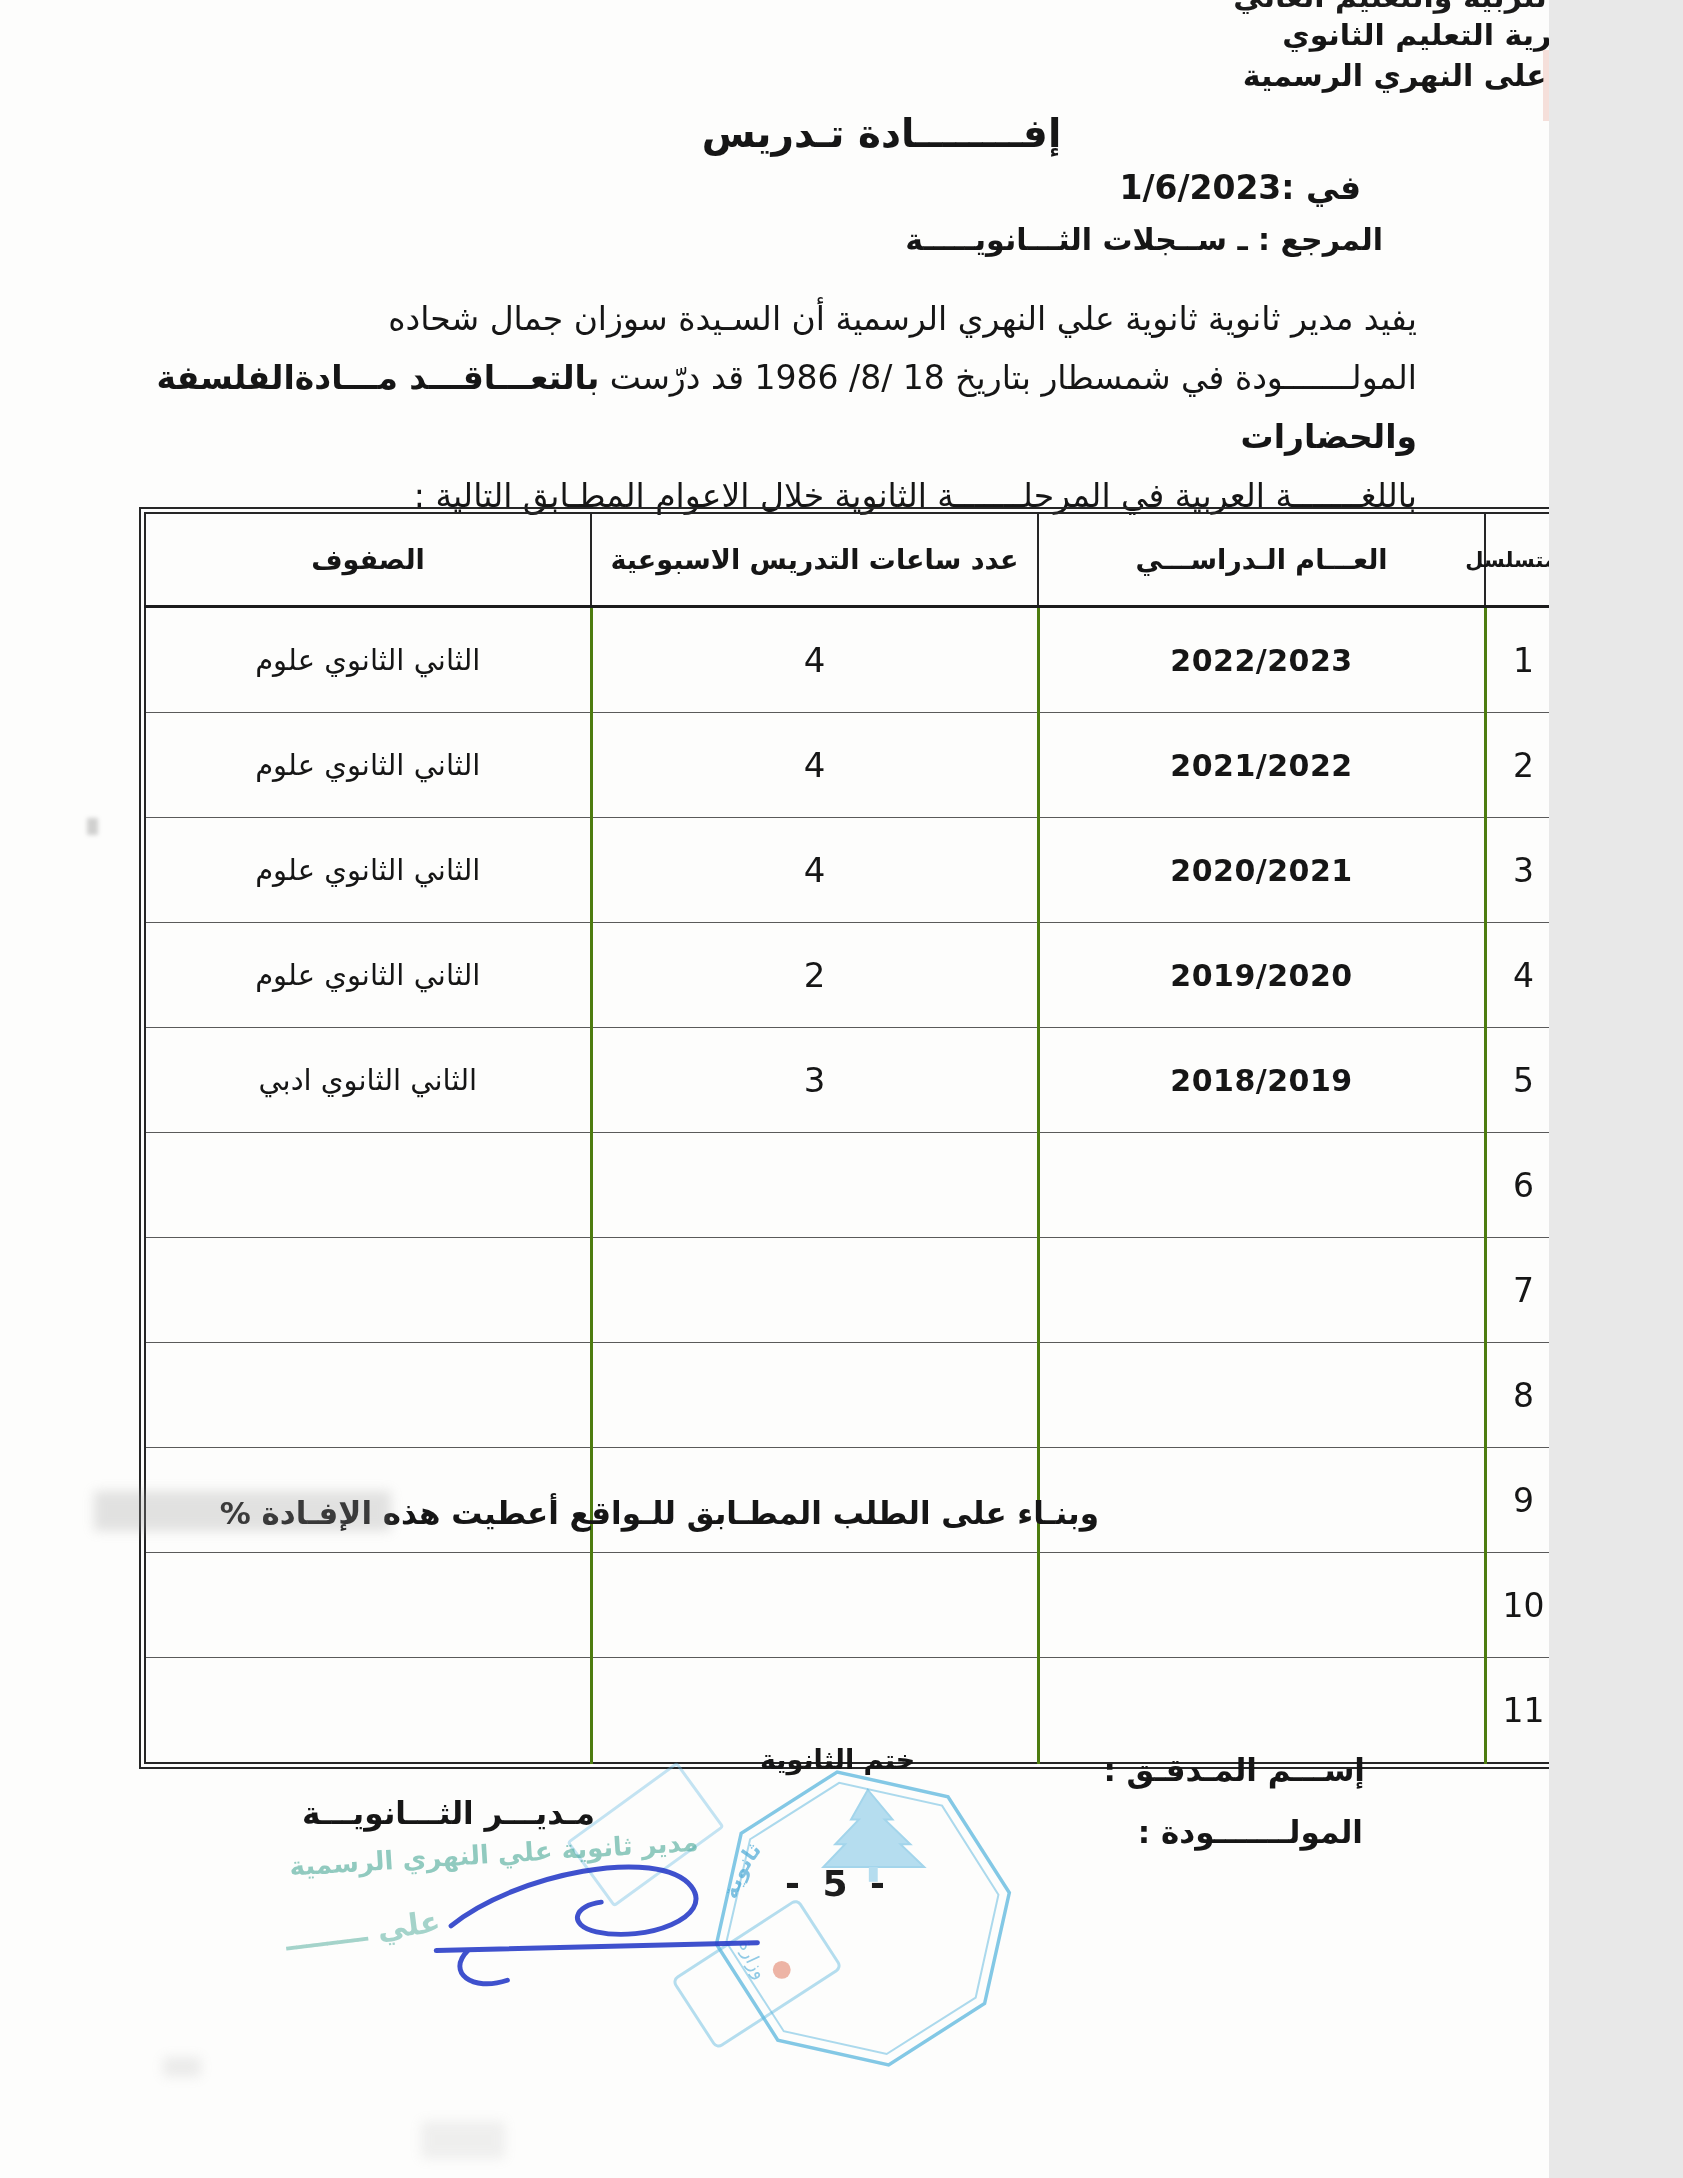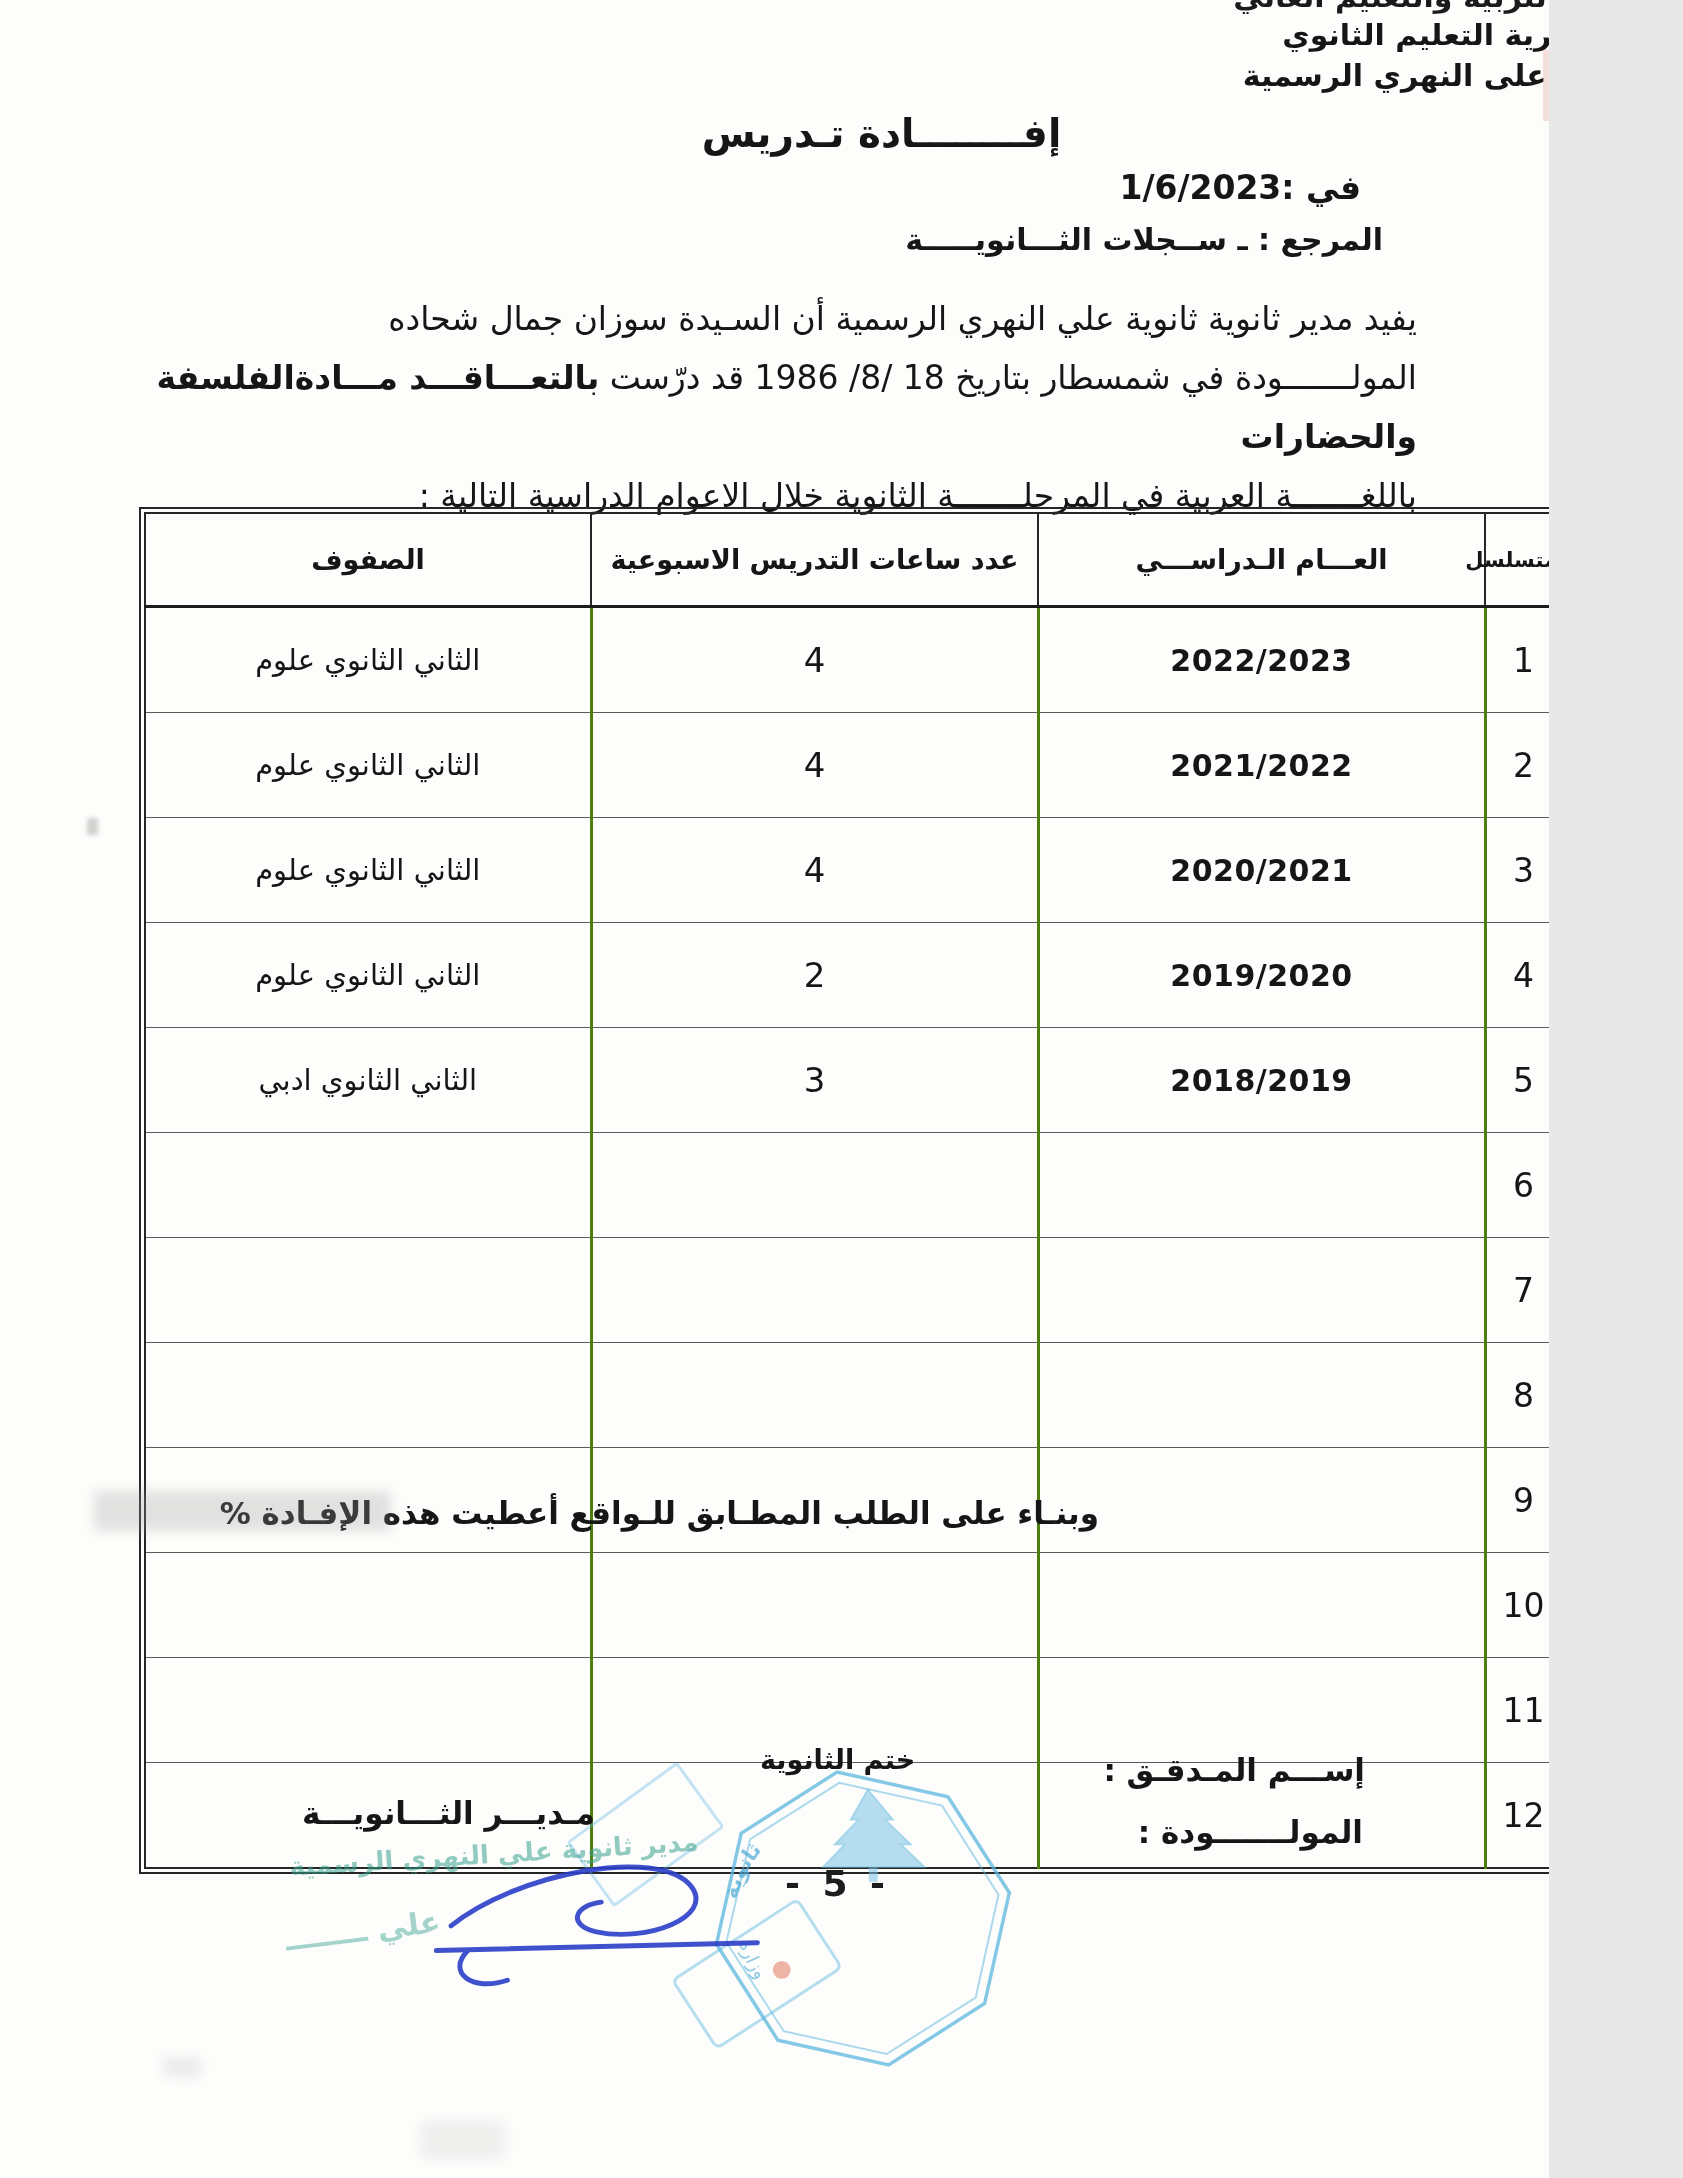--- a/index.html
+++ b/index.html
@@ -79,21 +79,21 @@
     <div class="lh3">ثانوية على النهري الرسمية</div>
   </div>
 
   <div class="abs doc-title rtl">إفــــــــادة تـدريس</div>
   <div class="abs date-line rtl">في :1/6/2023</div>
   <div class="abs ref-line rtl">المرجع :  ـ  ســجلات الثـــانويـــــة</div>
 
   <div class="abs body-par rtl">
     <div>يفيد مدير ثانوية ثانوية علي النهري  الرسمية  أن السـيدة  سوزان جمال شحاده</div>
     <div><span>المولـــــــودة في شمسطار  بتاريخ 18 /8/ 1986  قد درّست </span><span class="b">بالتعـــاقـــد مـــادةالفلسفة والحضارات</span></div>
-    <div>باللغـــــــة   العربية في المرحلـــــــة الثانوية خلال الاعوام الدراسية التالية :</div>
+    <div>باللغـــــــة   العربية في المرحلـــــــة الثانوية خلال الاعوام المطـابق التالية :</div>
   </div>
 
   <div class="abs tbl-wrap">
     <table class="grid">
       <colgroup>
           <col style="width:77px">
           <col style="width:447px">
           <col style="width:447px">
           <col style="width:446px">
         </colgroup>
@@ -161,26 +161,20 @@
             <td class="c-classes"></td>
           </tr>
         <tr>
             <td class="c-serial">10</td>
             <td class="c-year"></td>
             <td class="c-hours"></td>
             <td class="c-classes"></td>
           </tr>
         <tr>
             <td class="c-serial">11</td>
-            <td class="c-year"></td>
-            <td class="c-hours"></td>
-            <td class="c-classes"></td>
-          </tr>
-        <tr>
-            <td class="c-serial">12</td>
             <td class="c-year"></td>
             <td class="c-hours"></td>
             <td class="c-classes"></td>
           </tr>
       </tbody>
     </table>
   </div>
 
   <div class="abs closing-line rtl">وبنـاء على الطلب المطـابق للـواقع أعطيت هذه الإفـادة %</div>
 

